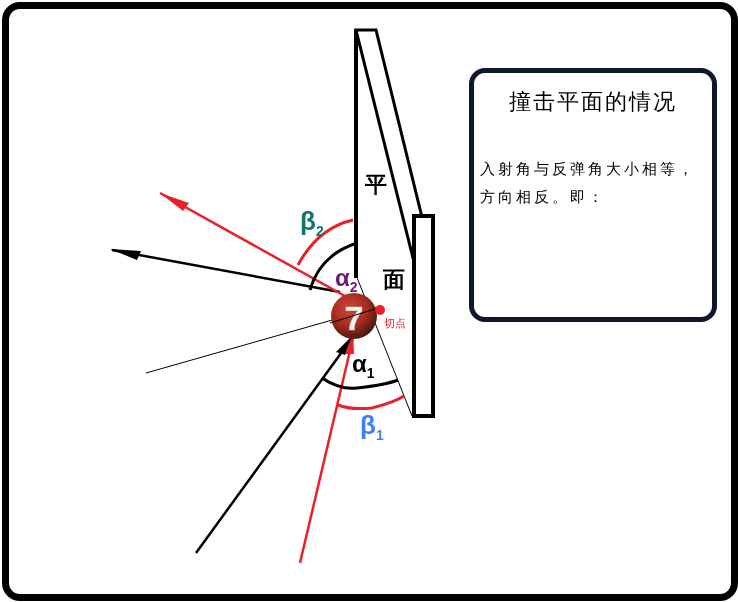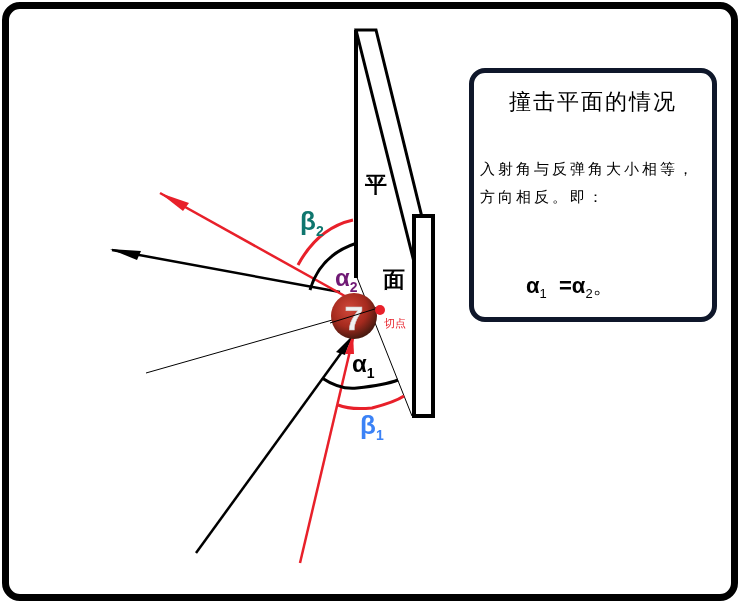--- a/index.html
+++ b/index.html
@@ -92,14 +92,13 @@
 <span class="contact-label">切点</span>
 
 <span class="lbl" style="left:300px; top:197px; font-size:26px; color:#0f766e;margin-top:9px;"><span>β</span><sub>2</sub></span>
 <span class="lbl" style="left:335px; top:264px; font-size:24px; color:#701a75;"><span>α</span><sub>2</sub></span>
 <span class="lbl" style="left:352px; top:350px; font-size:24px; color:#000;"><span>α</span><sub>1</sub></span>
 <span class="lbl" style="left:360px; top:410px; font-size:26px; color:#3b82f6;"><span>β</span><sub>1</sub></span>
 
 <div class="info-box">
   <div class="info-title">撞击平面的情况</div>
   <div class="info-desc">入射角与反弹角大小相等，方向相反。即：</div>
-  <div class="info-alpha"><span>α</span><sub>1</sub>&nbsp;&nbsp;<span>=α</span><sub>2</sub><span style="font-weight:normal">。</span></div>
 </div>
 
 </body></html>

